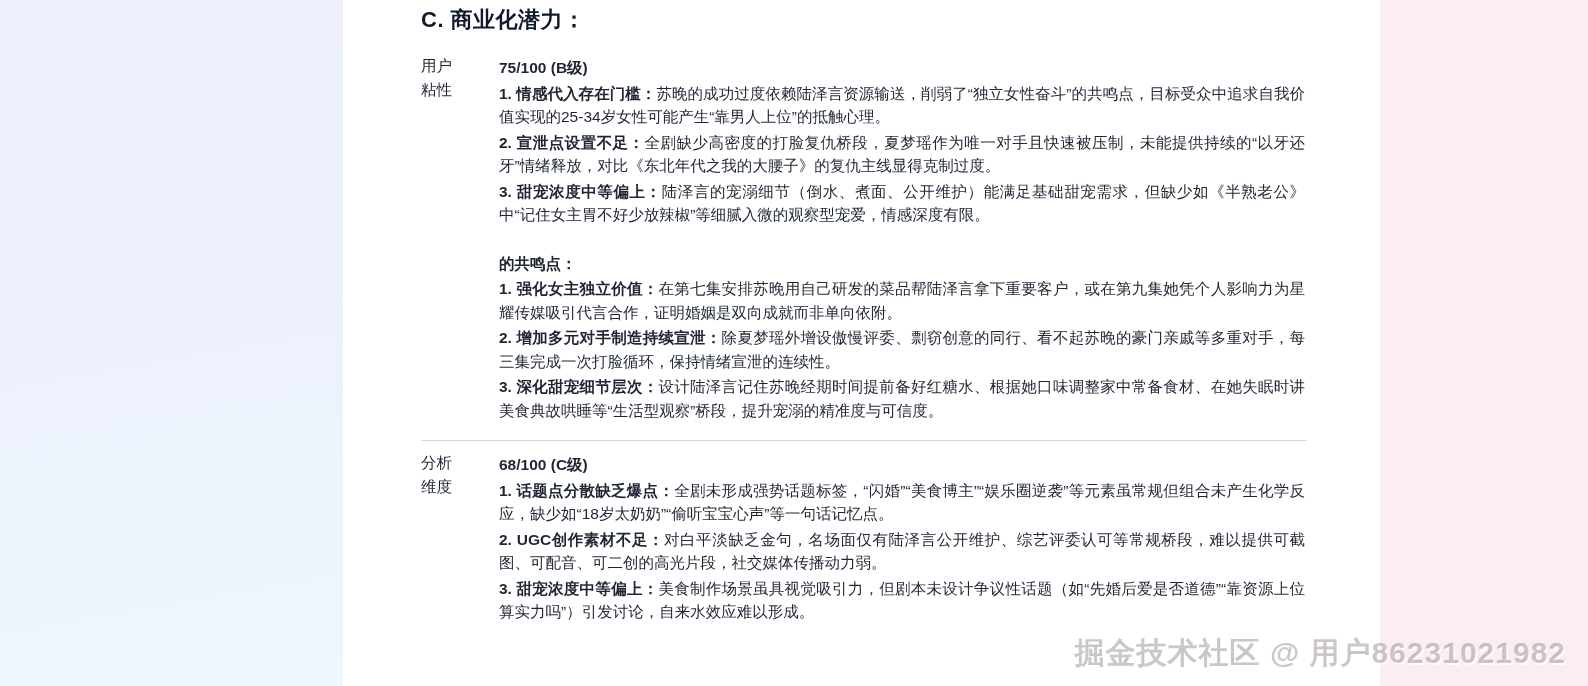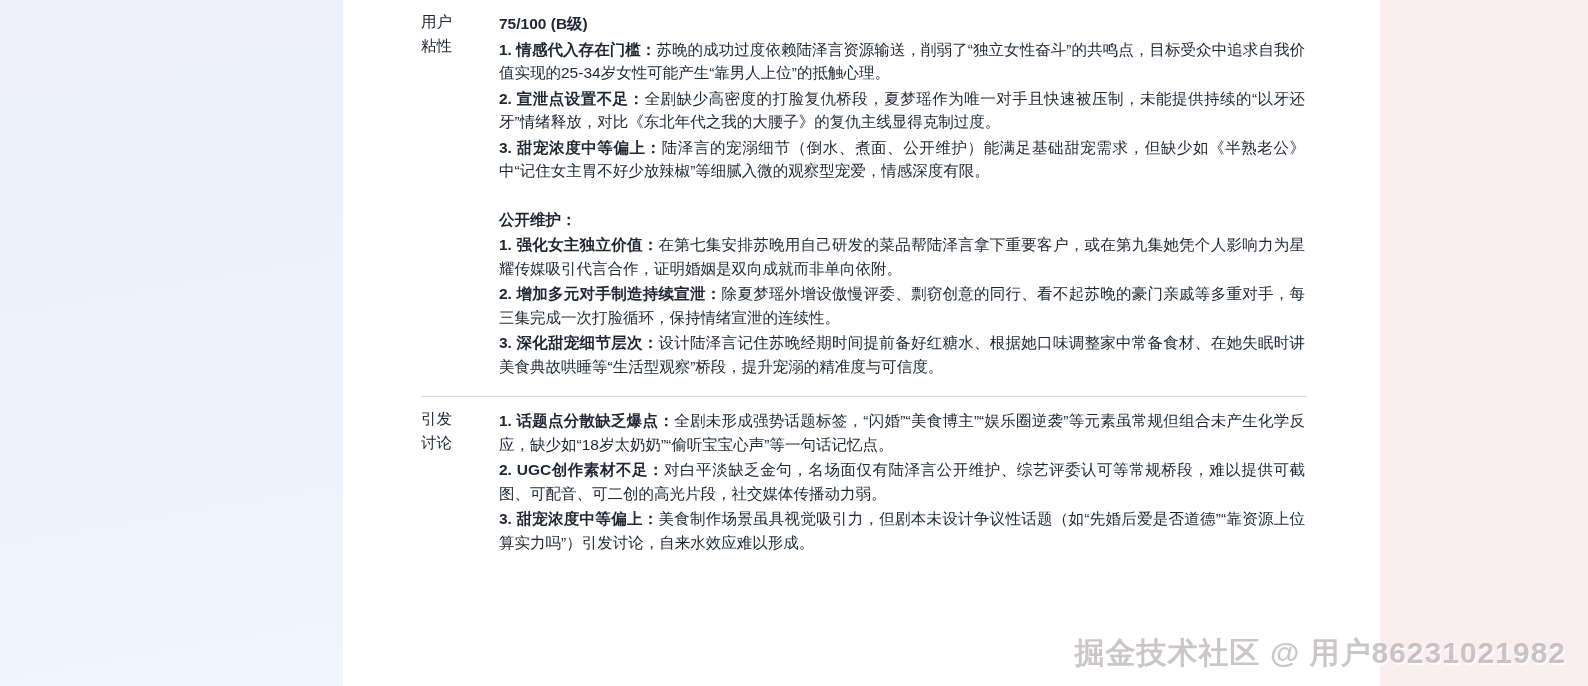--- a/index.html
+++ b/index.html
@@ -51,42 +51,44 @@
   }
 </style>
 </head>
 <body>
 
 <div class="bg-left"></div>
 <div class="bg-right"></div>
 
 <div class="content">
 
+  <h2 class="title">C. 商业化潜力：</h2>
 
 
   <div class="row">
     <div class="dim">用户粘性</div>
     <div class="cell">
       <p class="score">75/100 (B级)</p>
       <p><span class="b">1. </span><span class="b">情感代入存在门槛：</span><span>苏晚的成功过度依赖陆泽言资源输送，削弱了“独立女性奋斗”的共鸣点，目标受众中追求自我价值实现的25-34岁女性可能产生“靠男人上位”的抵触心理。</span></p>
       <p><span class="b">2. </span><span class="b">宣泄点设置不足：</span><span>全剧缺少高密度的打脸复仇桥段，夏梦瑶作为唯一对手且快速被压制，未能提供持续的“以牙还牙”情绪释放，对比《东北年代之我的大腰子》的复仇主线显得克制过度。</span></p>
       <p><span class="b">3. </span><span class="b">甜宠浓度中等偏上：</span><span>陆泽言的宠溺细节（倒水、煮面、公开维护）能满足基础甜宠需求，但缺少如《半熟老公》中“记住女主胃不好少放辣椒”等细腻入微的观察型宠爱，情感深度有限。</span></p>
 
       <div class="subblock">
-        <p class="score">公开维护：</p>
+        <p class="score">的共鸣点：</p>
         <p><span class="b">1. </span><span class="b">强化女主独立价值：</span><span>在第七集安排苏晚用自己研发的菜品帮陆泽言拿下重要客户，或在第九集她凭个人影响力为星耀传媒吸引代言合作，证明婚姻是双向成就而非单向依附。</span></p>
         <p><span class="b">2. </span><span class="b">增加多元对手制造持续宣泄：</span><span>除夏梦瑶外增设傲慢评委、剽窃创意的同行、看不起苏晚的豪门亲戚等多重对手，每三集完成一次打脸循环，保持情绪宣泄的连续性。</span></p>
         <p><span class="b">3. </span><span class="b">深化甜宠细节层次：</span><span>设计陆泽言记住苏晚经期时间提前备好红糖水、根据她口味调整家中常备食材、在她失眠时讲美食典故哄睡等“生活型观察”桥段，提升宠溺的精准度与可信度。</span></p>
       </div>
     </div>
   </div>
 
   <div class="row bordered">
-    <div class="dim">引发讨论</div>
+    <div class="dim">分析维度</div>
     <div class="cell">
+      <p class="score">68/100 (C级)</p>
       <p><span class="b">1. </span><span class="b">话题点分散缺乏爆点：</span><span>全剧未形成强势话题标签，“闪婚”“美食博主”“娱乐圈逆袭”等元素虽常规但组合未产生化学反应，缺少如“18岁太奶奶”“偷听宝宝心声”等一句话记忆点。</span></p>
       <p><span class="b">2. </span><span class="b">UGC创作素材不足：</span><span>对白平淡缺乏金句，名场面仅有陆泽言公开维护、综艺评委认可等常规桥段，难以提供可截图、可配音、可二创的高光片段，社交媒体传播动力弱。</span></p>
       <p><span class="b">3. </span><span class="b">甜宠浓度中等偏上：</span><span>美食制作场景虽具视觉吸引力，但剧本未设计争议性话题（如“先婚后爱是否道德”“靠资源上位算实力吗”）引发讨论，自来水效应难以形成。</span></p>
     </div>
   </div>
 
 </div>
 
 <div class="watermark">掘金技术社区 @ 用户86231021982</div>
 

